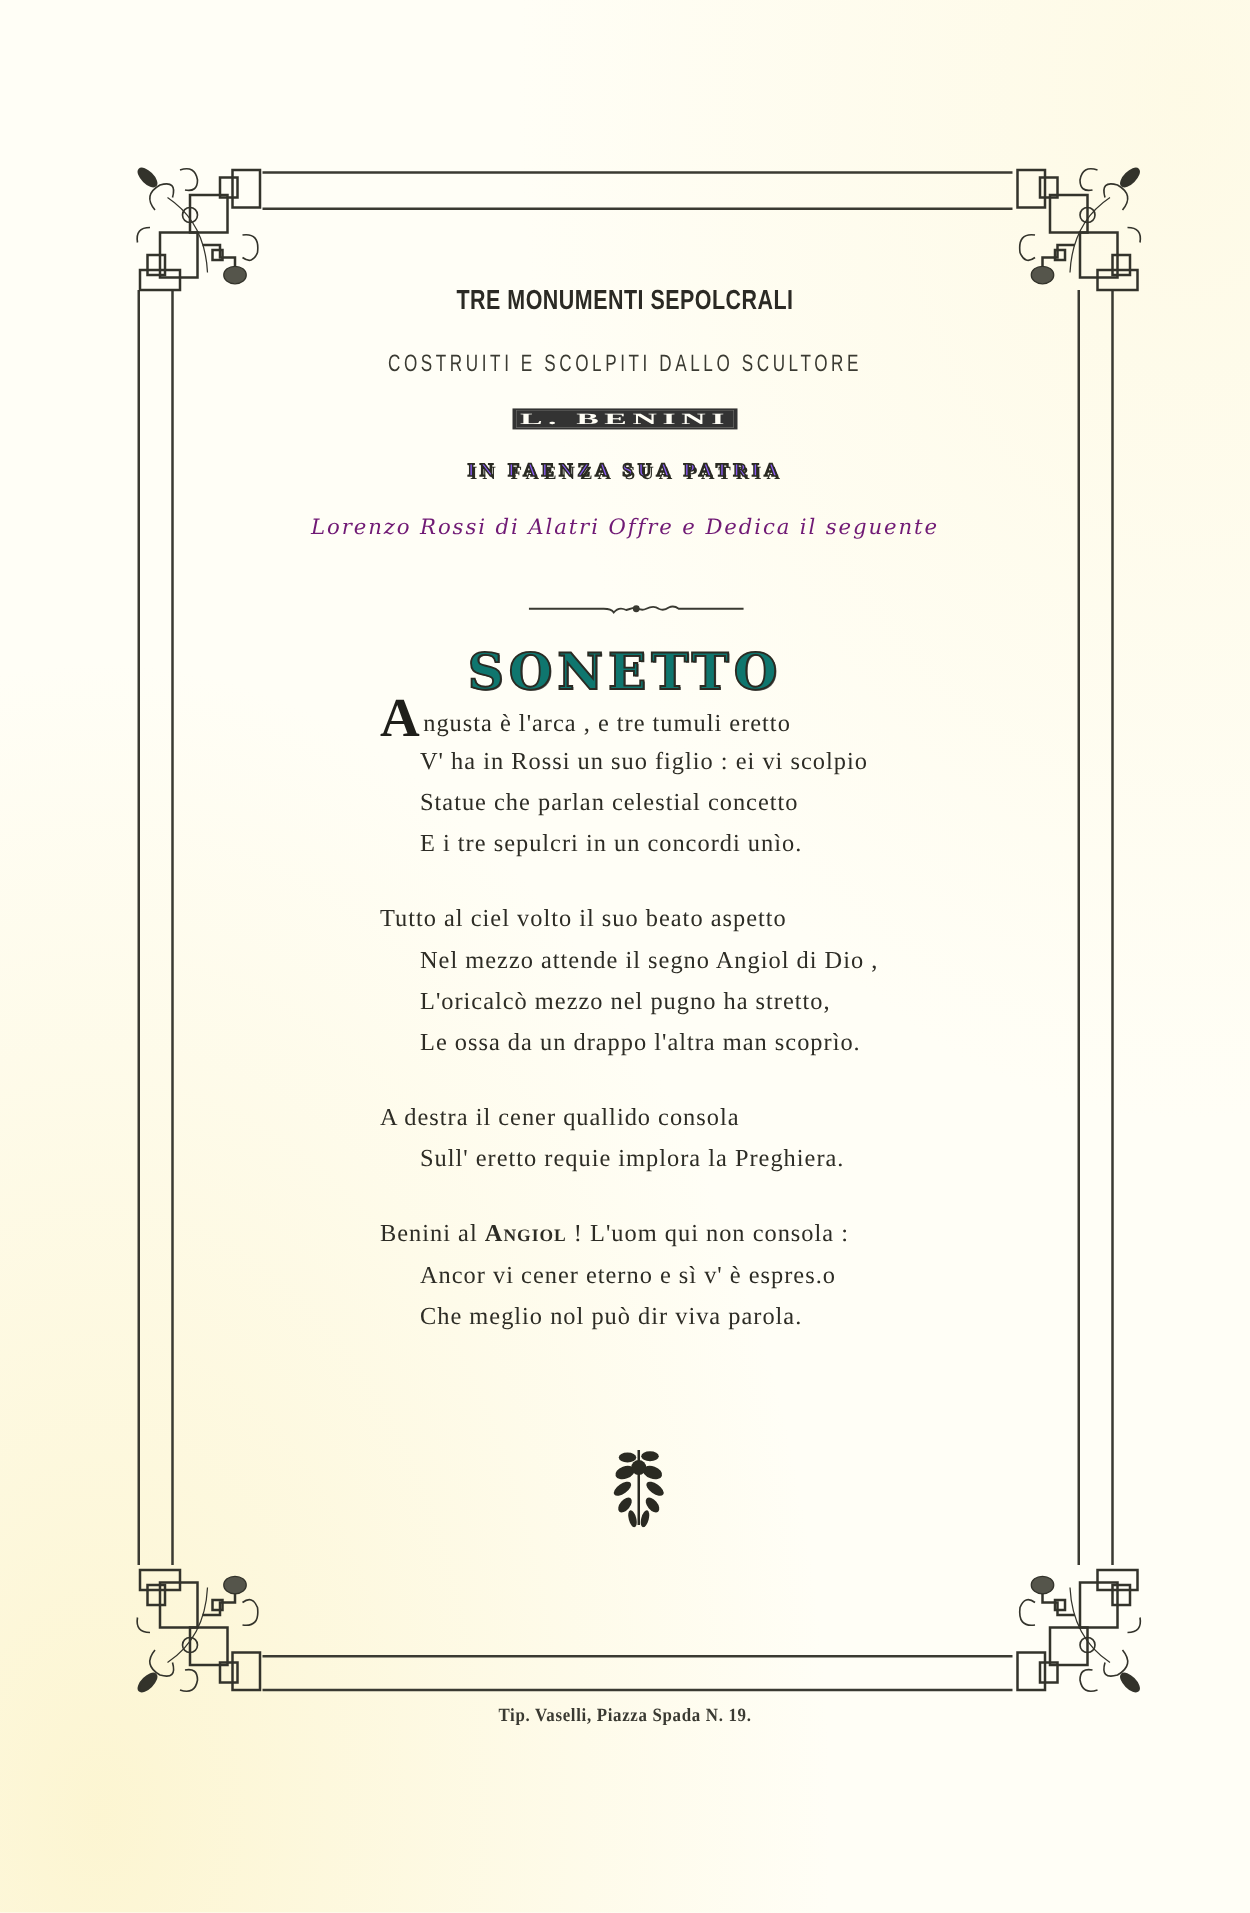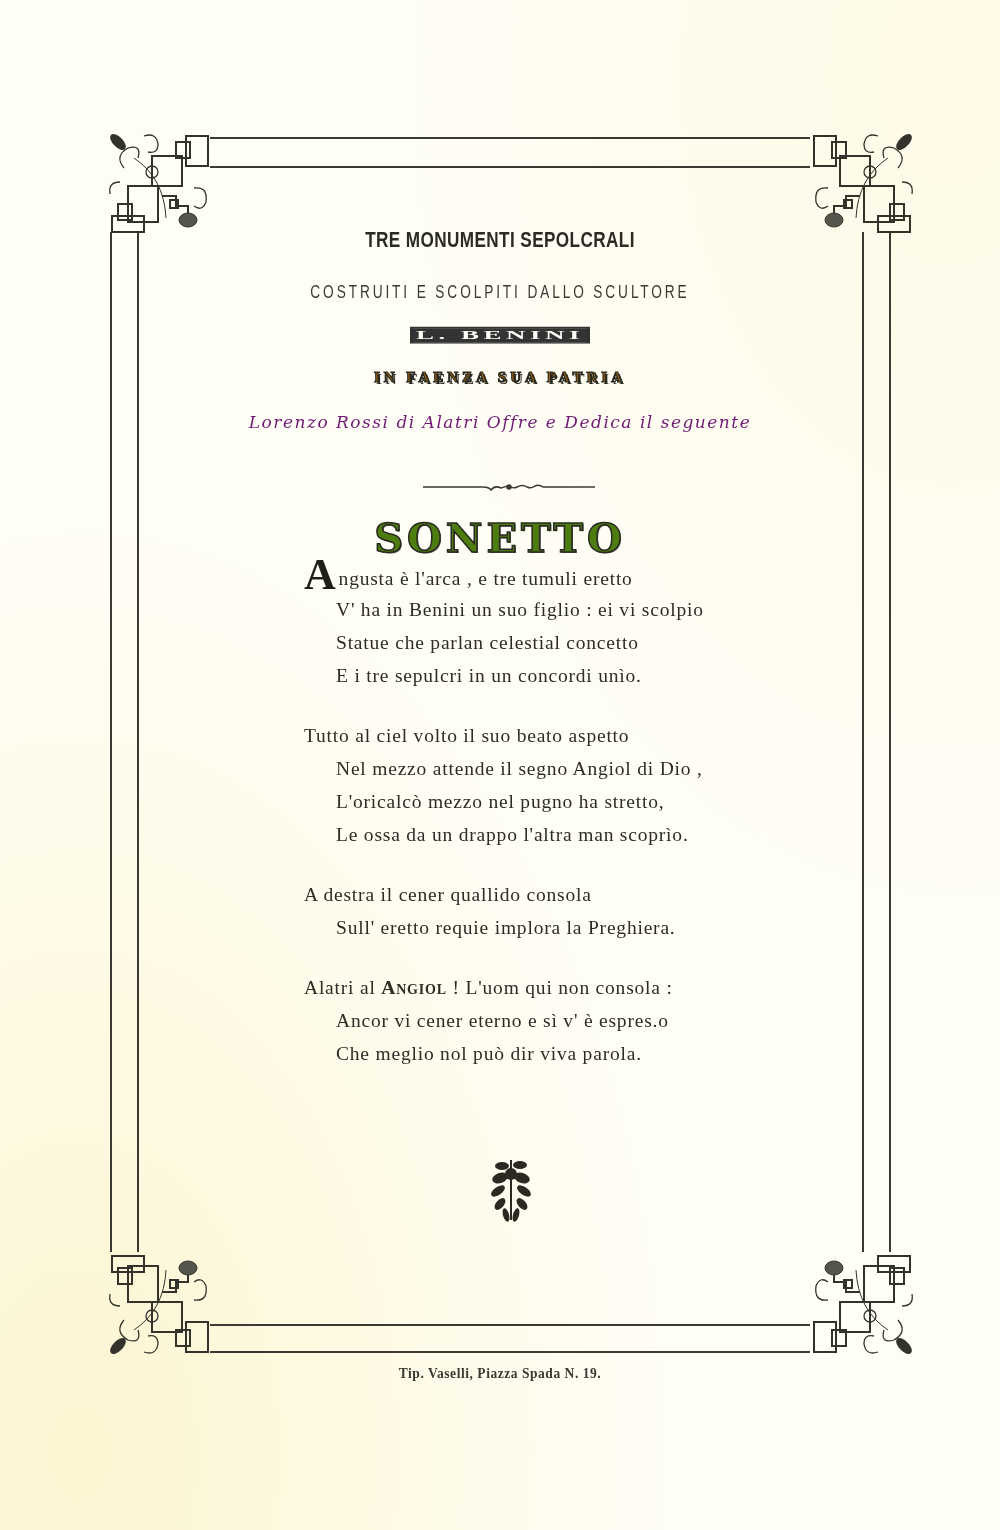--- a/index.html
+++ b/index.html
@@ -14,24 +14,24 @@
   .line { position: absolute; background: #3a3a32; }
   .h { height: 2px; }
   .v { width: 2px; }
   .corner { position: absolute; width: 112px; height: 112px; }
   .corner svg { width: 100%; height: 100%; }
   .center { position: absolute; left: 0; width: 1000px; text-align: center; }
   .title1 { top: 227px; font-family: "Liberation Sans Narrow", "Liberation Sans", sans-serif; font-weight: bold; font-size: 22px; letter-spacing: 0.5px; transform: scaleX(0.78); color: #2b2a24; }
   .title2 { top: 281px; font-family: "Liberation Sans", sans-serif; font-size: 19px; letter-spacing: 4px; transform: scaleX(0.72); color: #3a3a32; }
   .title3 { top: 325px; font-family: "Liberation Serif", serif; font-weight: bold; font-size: 18px; letter-spacing: 3px; color: #1f1f1a; transform: scaleX(1.5) scaleY(0.7); }
   .title3 .boxy { background: #333; color: #fffef6; padding: 0 2px; outline: 2px solid #333; }
-  .title4 { top: 369px; font-family: "Liberation Serif", serif; font-weight: bold; font-size: 15px; letter-spacing: 4px; color: #a16207; -webkit-text-stroke: 1.2px #2a2a22; text-shadow: 2px 2px 0 #2a2a22; }
+  .title4 { top: 369px; font-family: "Liberation Serif", serif; font-weight: bold; font-size: 15px; letter-spacing: 4px; color: #8b5cf6; -webkit-text-stroke: 1.2px #2a2a22; text-shadow: 2px 2px 0 #2a2a22; }
   .dedication { top: 412px; font-family: "DejaVu Serif", serif; font-style: italic; font-size: 17px; letter-spacing: 1.5px; color: #701a75; }
   .divider { position: absolute; left: 423px; top: 479px; width: 172px; height: 12px; }
-  .sonetto { top: 514px; font-family: "DejaVu Serif", serif; font-weight: bold; font-size: 40px; letter-spacing: 4px; color: #4d7c0f; -webkit-text-stroke: 1.5px #2a2a22; text-shadow: 1px 1px 0 #555; }
+  .sonetto { top: 514px; font-family: "DejaVu Serif", serif; font-weight: bold; font-size: 40px; letter-spacing: 4px; color: #0f766e; -webkit-text-stroke: 1.5px #2a2a22; text-shadow: 1px 1px 0 #555; }
   .poem { position: absolute; left: 280px; top: 560px; width: 560px; font-family: "Liberation Serif", serif; font-size: 19.5px; color: #2d2c25; letter-spacing: 0.8px; }
   .stanza { margin: 0; }
   .verse { height: 33px; line-height: 33px; white-space: nowrap; margin-left: 24px; }
   .verse.indent { padding-left: 32px; }
   .dropcap { font-family: "Liberation Serif", serif; font-weight: bold; font-size: 44px; line-height: 30px; vertical-align: -4px; margin-right: 2px; color: #1f1f1a; }
   .smallcaps { font-variant: small-caps; font-weight: bold; }
   .gap { height: 27px; }
   .leaf { position: absolute; left: 486px; top: 1158px; width: 50px; height: 64px; }
   .imprint { top: 1365px; font-family: "Liberation Serif", serif; font-weight: bold; font-size: 15px; letter-spacing: 0.6px; color: #3a3a32; transform: scaleX(0.9); }
 </style>
@@ -139,39 +139,39 @@
     <path d="M0 5 H60 q6 0 8 3 q4 -5 10 -2 q6 -2 8 -2 q4 3 8 1 q6 -3 10 0 q4 2 8 -1 q4 -2 8 1 H172"></path>
     <circle cx="86" cy="5" r="2" fill="#3a3a32"></circle>
   </svg>
 </div>
 
 <div class="center sonetto">SONETTO</div>
 
 <div class="poem">
   <div class="stanza">
     <div class="verse"><span class="dropcap">A</span><span>ngusta è l'arca , e tre tumuli eretto</span></div>
-    <div class="verse indent">V' ha in Benini un suo figlio : ei vi scolpio</div>
+    <div class="verse indent">V' ha in Rossi un suo figlio : ei vi scolpio</div>
     <div class="verse indent">Statue che parlan celestial concetto</div>
     <div class="verse indent">E i tre sepulcri in un concordi unìo.</div>
   </div>
   <div class="gap"></div>
   <div class="stanza">
     <div class="verse">Tutto al ciel volto il suo beato aspetto</div>
     <div class="verse indent">Nel mezzo attende il segno Angiol di Dio ,</div>
     <div class="verse indent">L'oricalcò mezzo nel pugno ha stretto,</div>
     <div class="verse indent">Le ossa da un drappo l'altra man scoprìo.</div>
   </div>
   <div class="gap"></div>
   <div class="stanza">
     <div class="verse">A destra il cener quallido consola</div>
     <div class="verse indent">Sull' eretto requie implora la Preghiera.</div>
   </div>
   <div class="gap"></div>
   <div class="stanza">
-    <div class="verse"><span>Alatri al </span><span class="smallcaps">Angiol</span><span> ! L'uom qui non consola :</span></div>
+    <div class="verse"><span>Benini al </span><span class="smallcaps">Angiol</span><span> ! L'uom qui non consola :</span></div>
     <div class="verse indent">Ancor vi cener eterno e sì v' è espres.o</div>
     <div class="verse indent">Che meglio nol può dir viva parola.</div>
   </div>
 </div>
 
 <div class="leaf">
   <svg viewBox="0 0 50 64" width="50" height="64" fill="#2a2a22">
     <path d="M25 2 L25 62" stroke="#2a2a22" stroke-width="2"></path>
     <ellipse cx="16" cy="8" rx="7" ry="4"></ellipse>
       <ellipse cx="34" cy="7" rx="7" ry="4"></ellipse>

